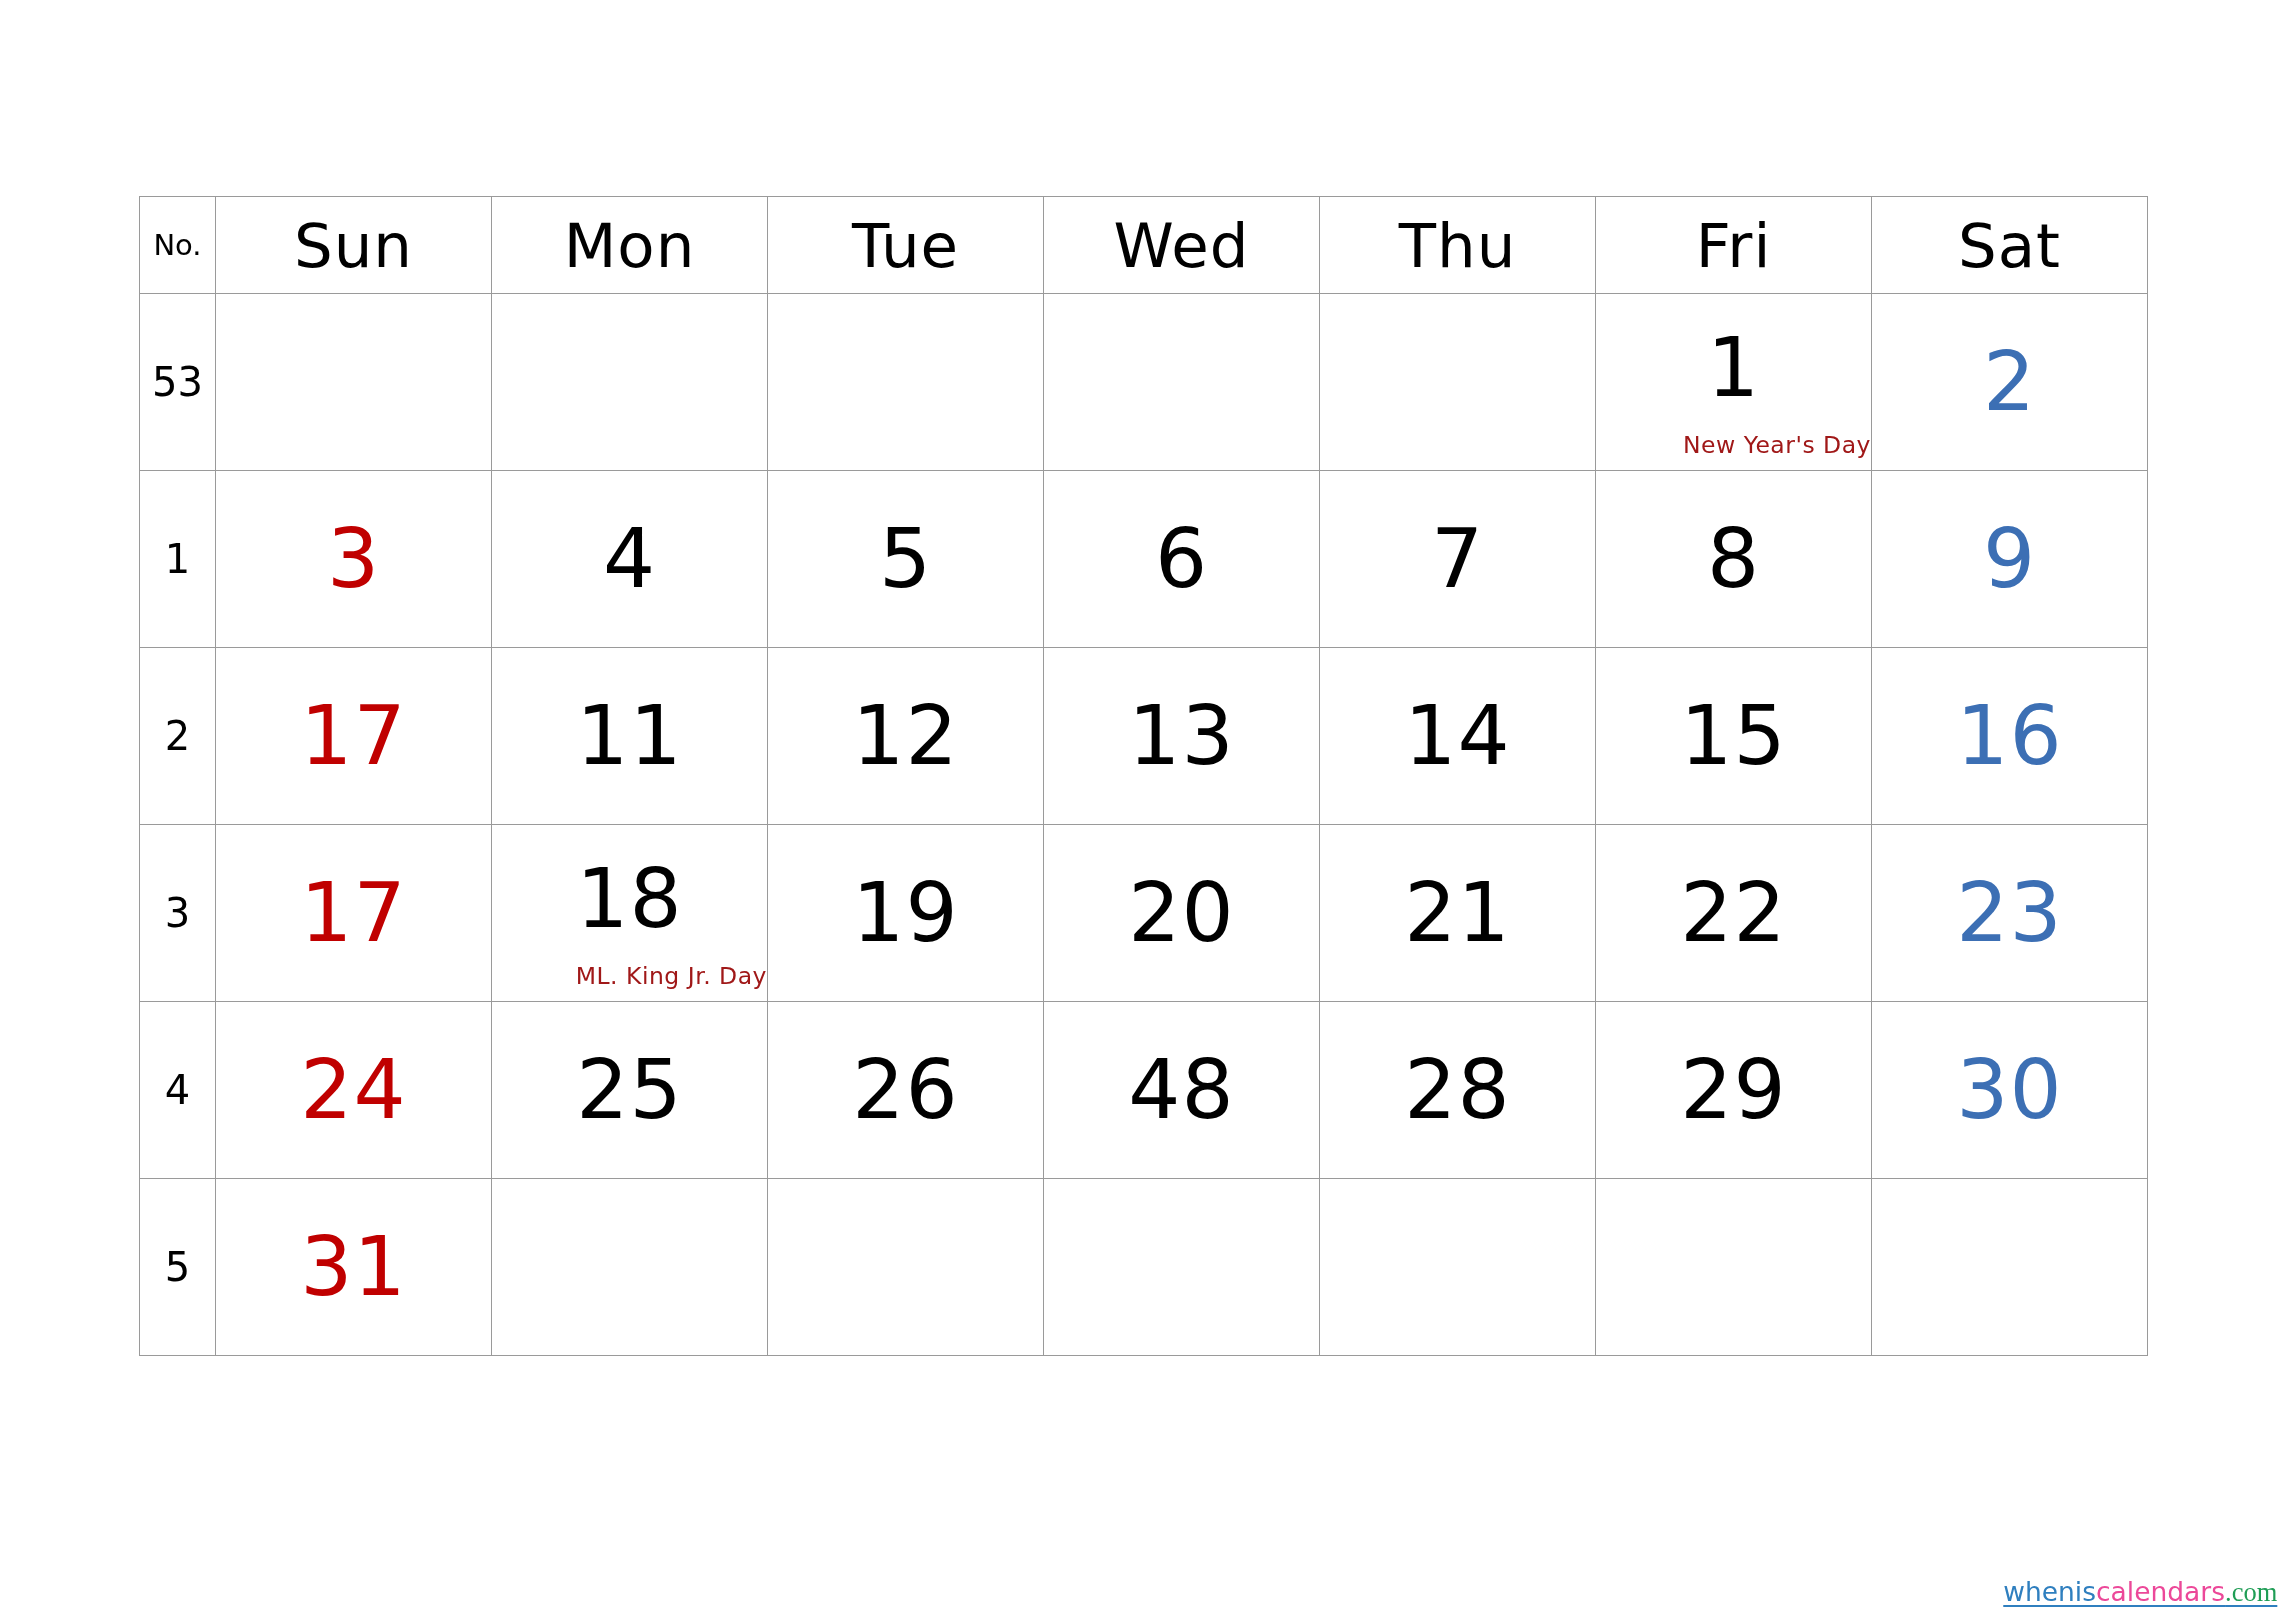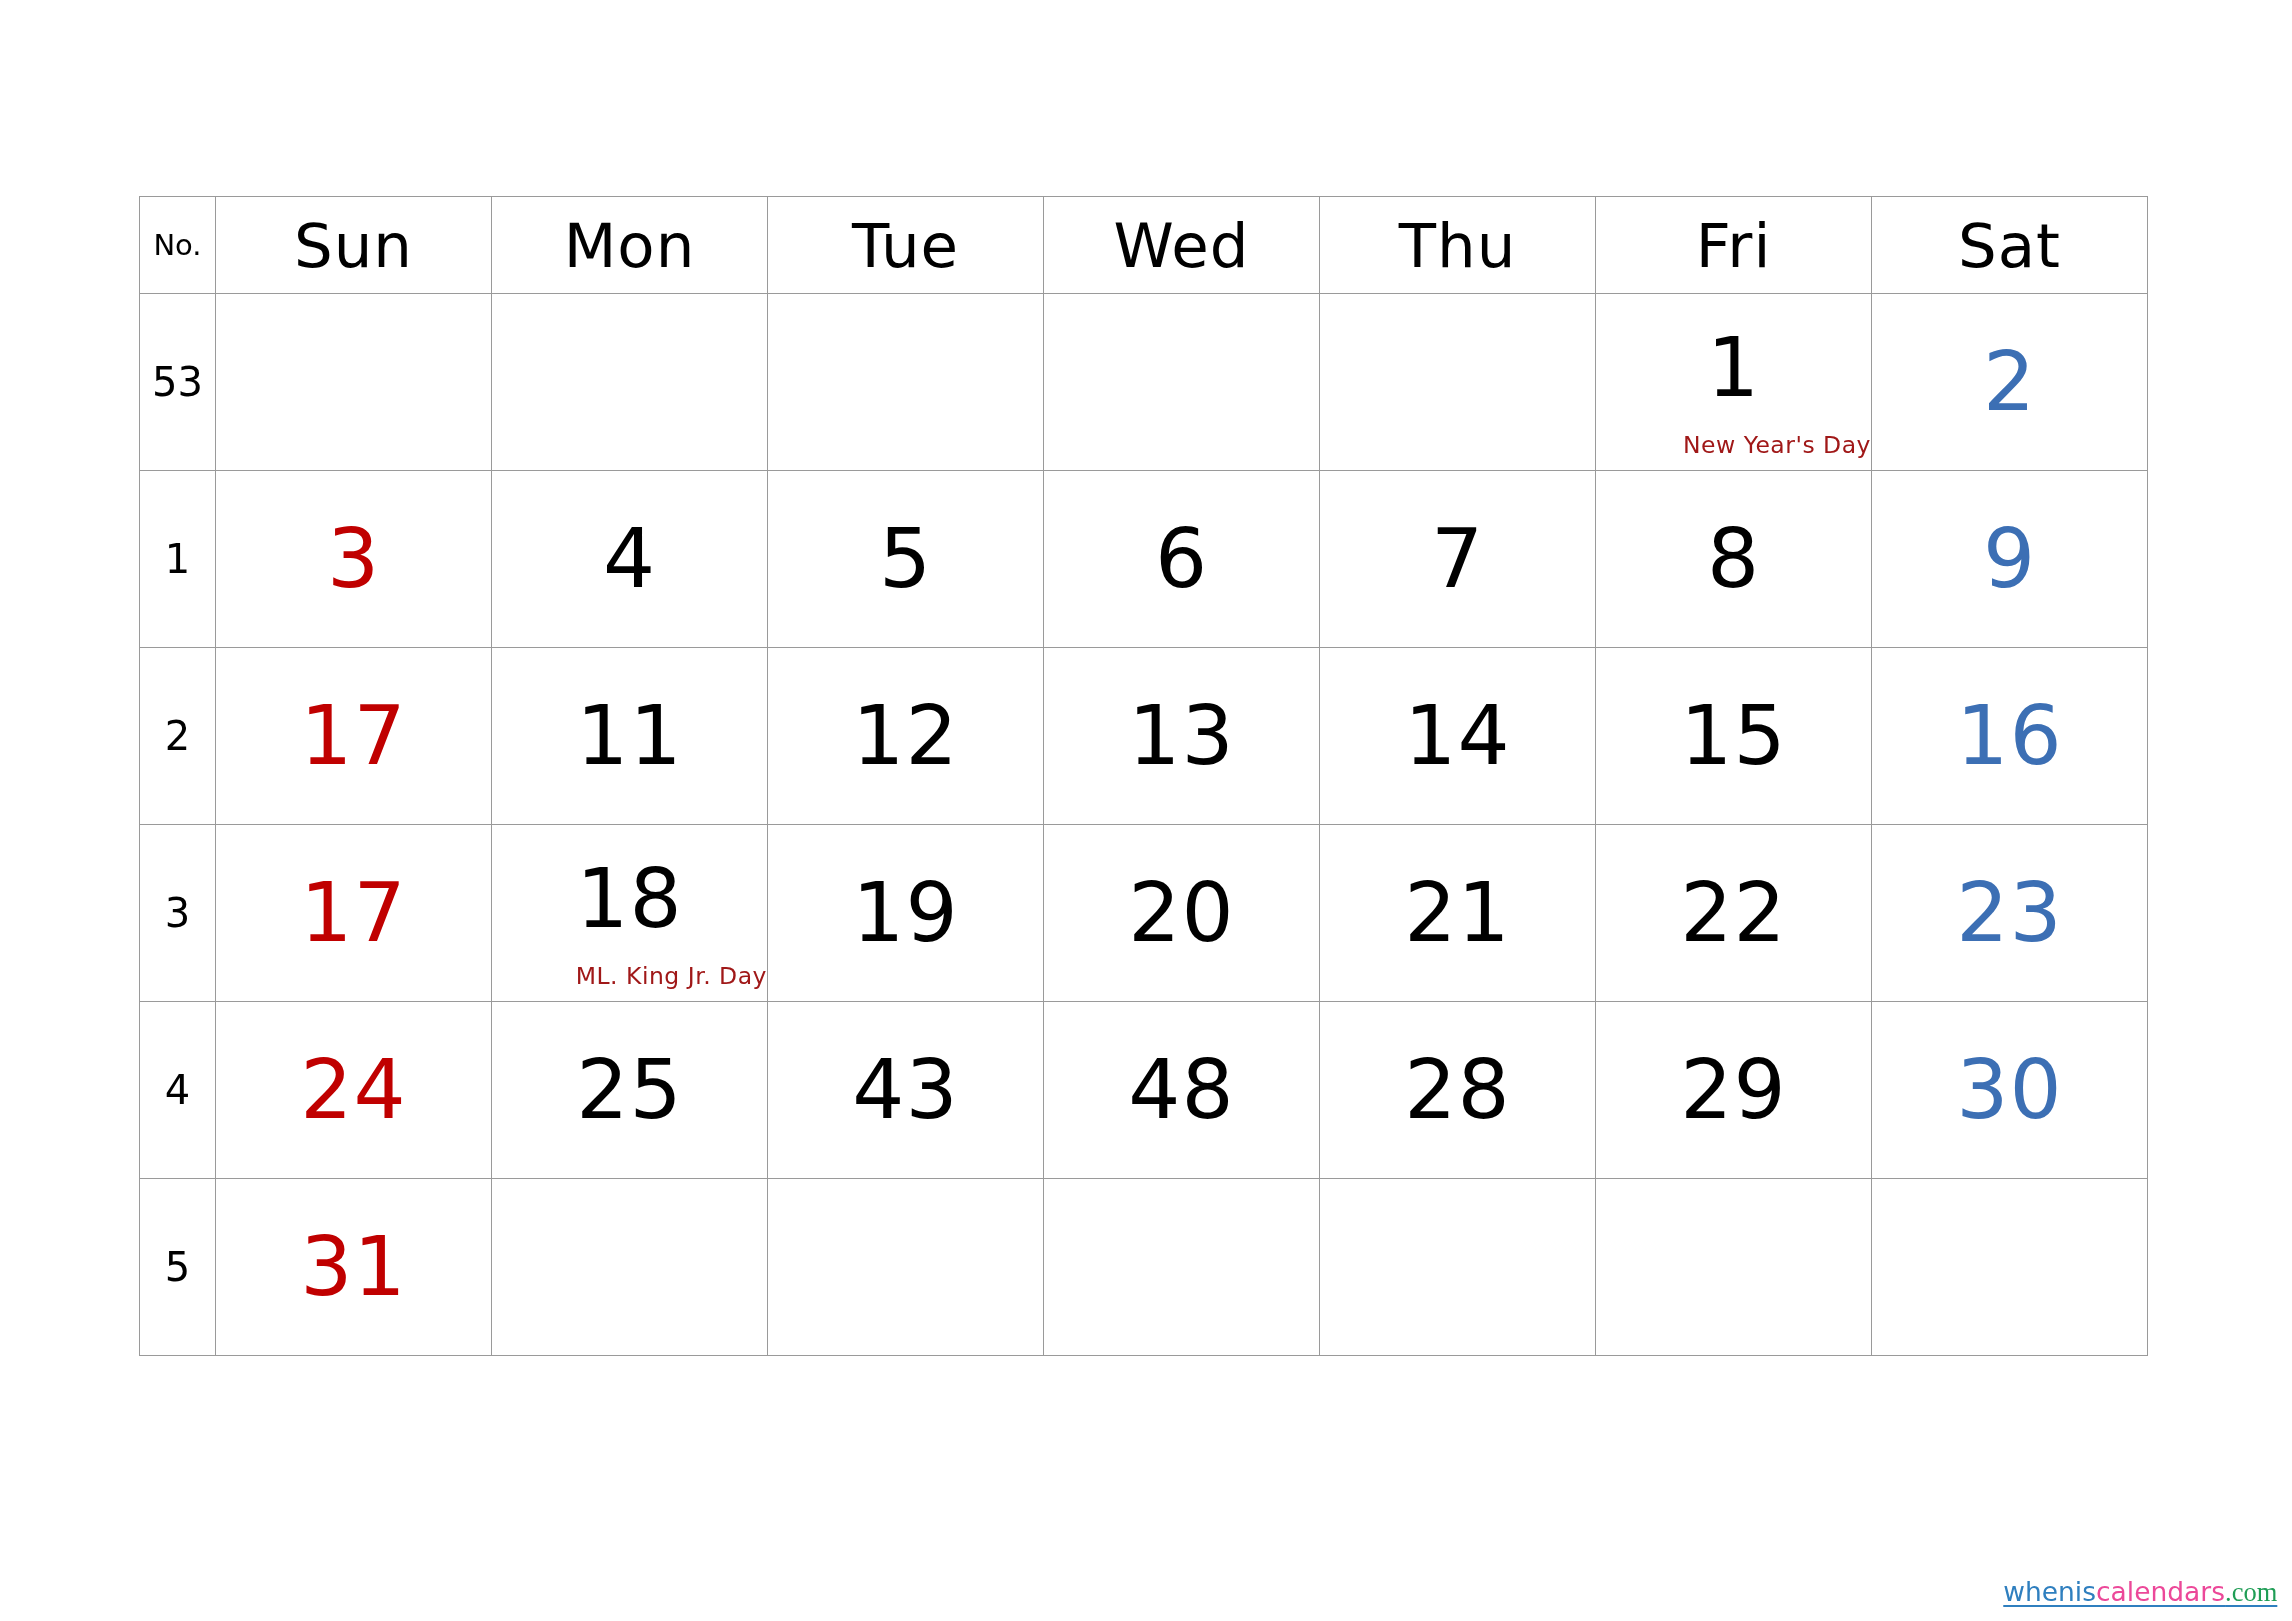--- a/index.html
+++ b/index.html
@@ -329,21 +329,21 @@
               <span class="daynum d-sun">24</span>
             </div>
           </td>
           <td>
             <div class="cell">
               <span class="daynum d-weekday">25</span>
             </div>
           </td>
           <td>
             <div class="cell">
-              <span class="daynum d-weekday">43</span>
+              <span class="daynum d-weekday">26</span>
             </div>
           </td>
           <td>
             <div class="cell">
               <span class="daynum d-weekday">48</span>
             </div>
           </td>
           <td>
             <div class="cell">
               <span class="daynum d-weekday">28</span>

